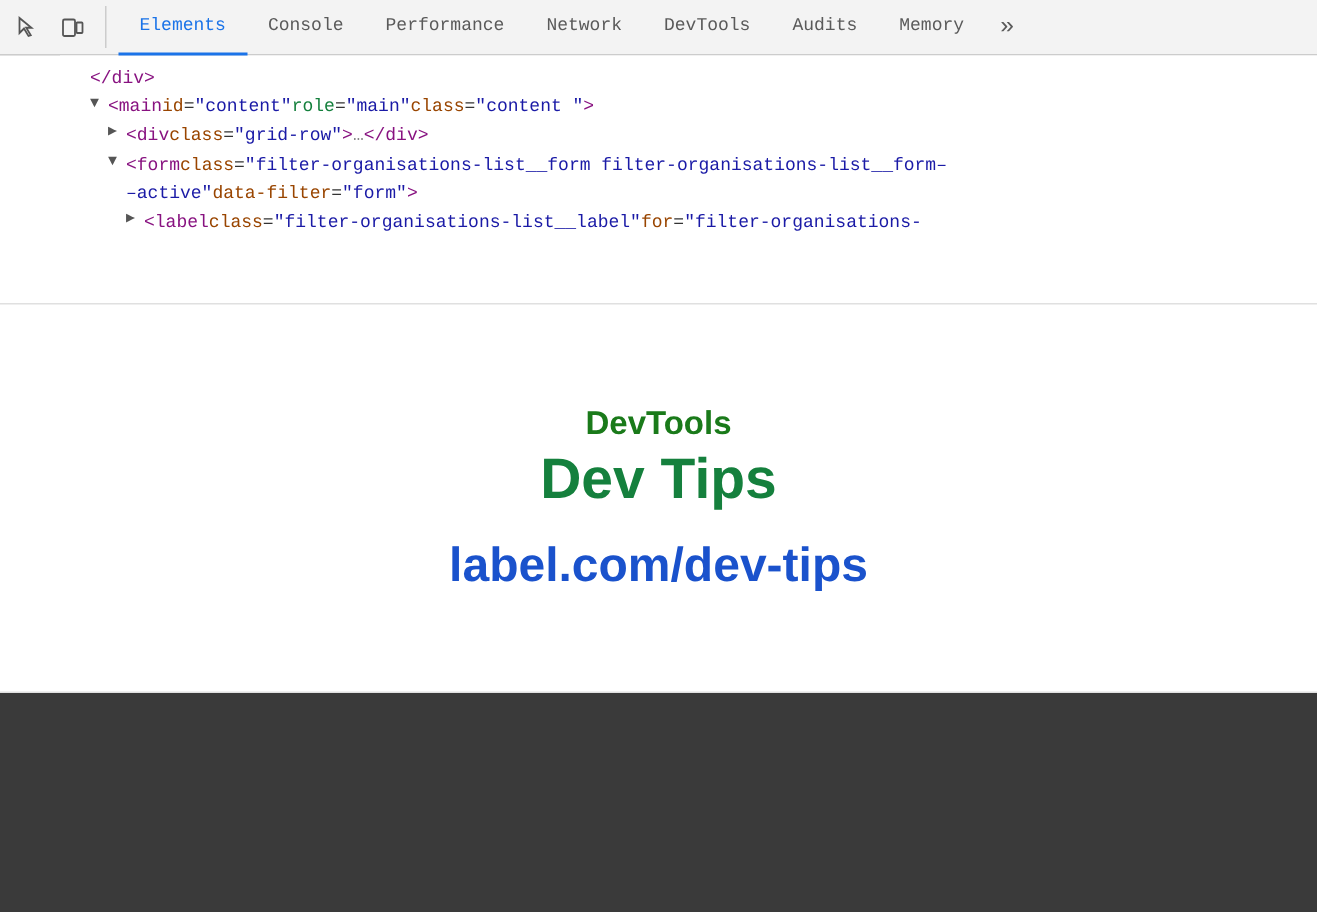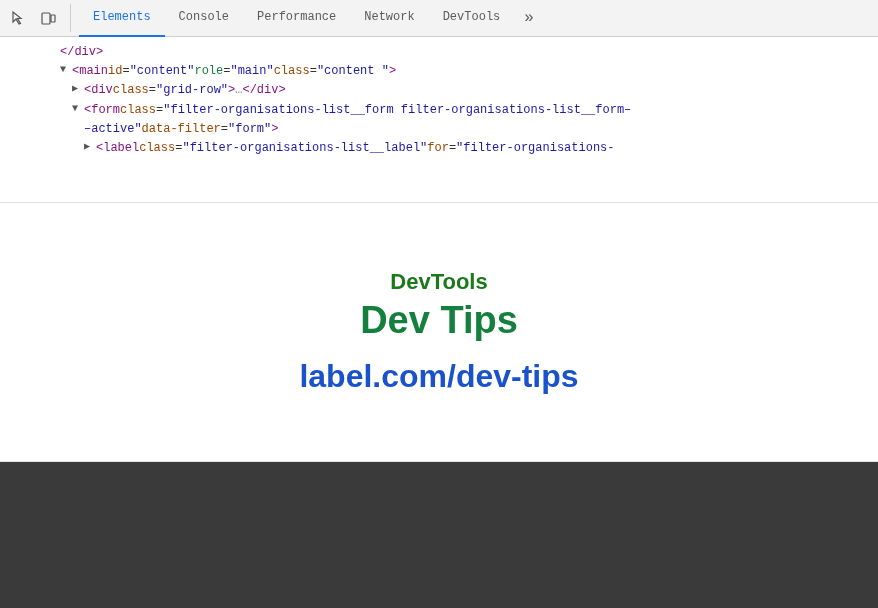--- a/index.html
+++ b/index.html
@@ -194,20 +194,26 @@
     </div>
     <div class="tab">
       <span>Performance</span>
     </div>
     <div class="tab">
       <span>Network</span>
     </div>
     <div class="tab">
       <span>DevTools</span>
     </div>
+    <div class="tab">
+      <span>Audits</span>
+    </div>
+    <div class="tab">
+      <span>Memory</span>
+    </div>
     <div class="tab-more">
       <span>»</span>
     </div>
   </div>
 </div>
 
 <div class="html-tree">
   <div class="html-line indent-1">
     <span class="tag">&lt;/div&gt;</span>
   </div>

